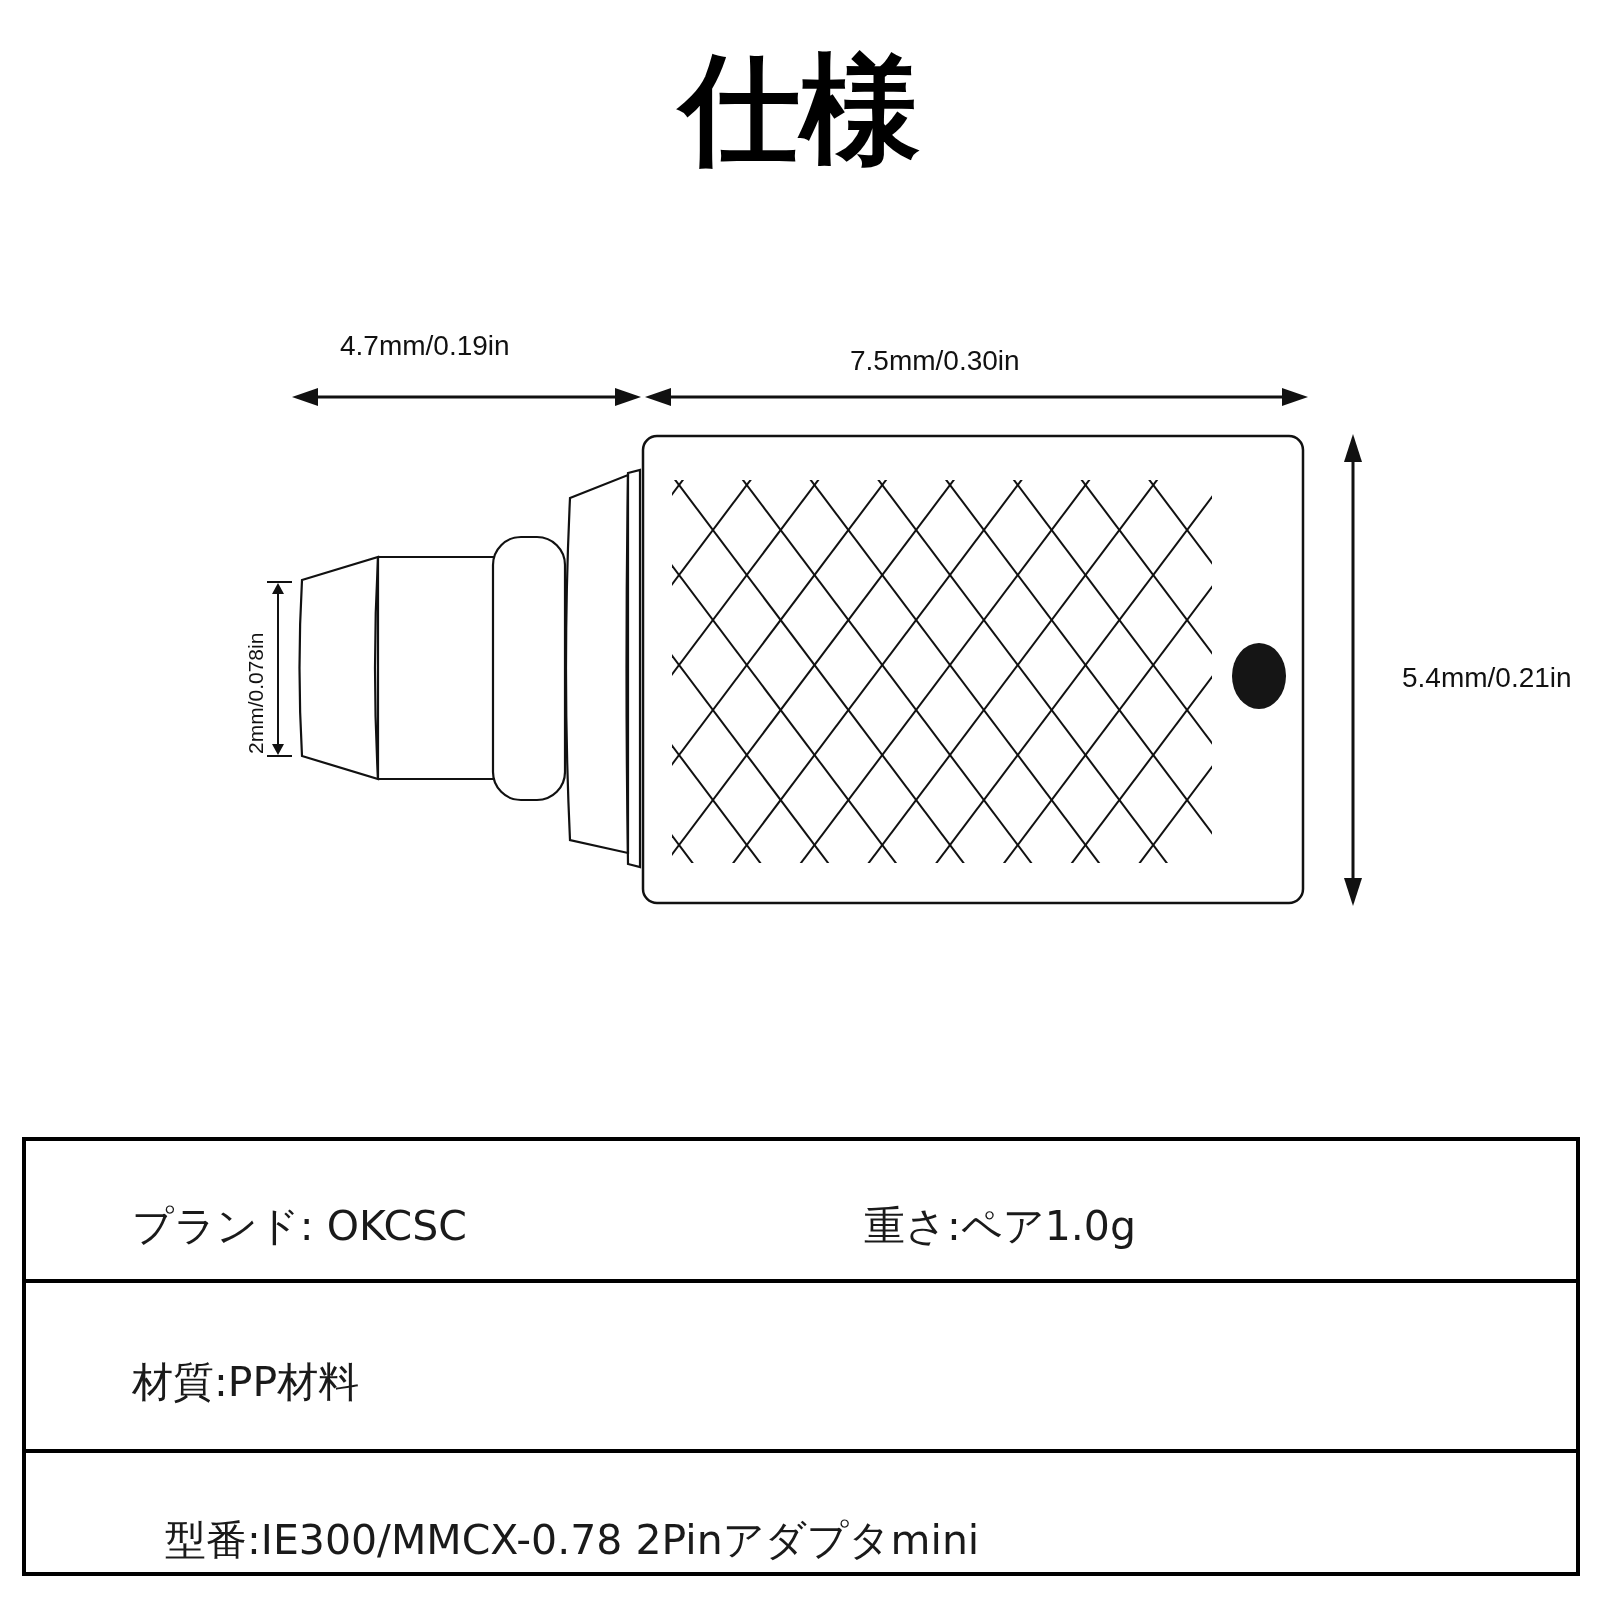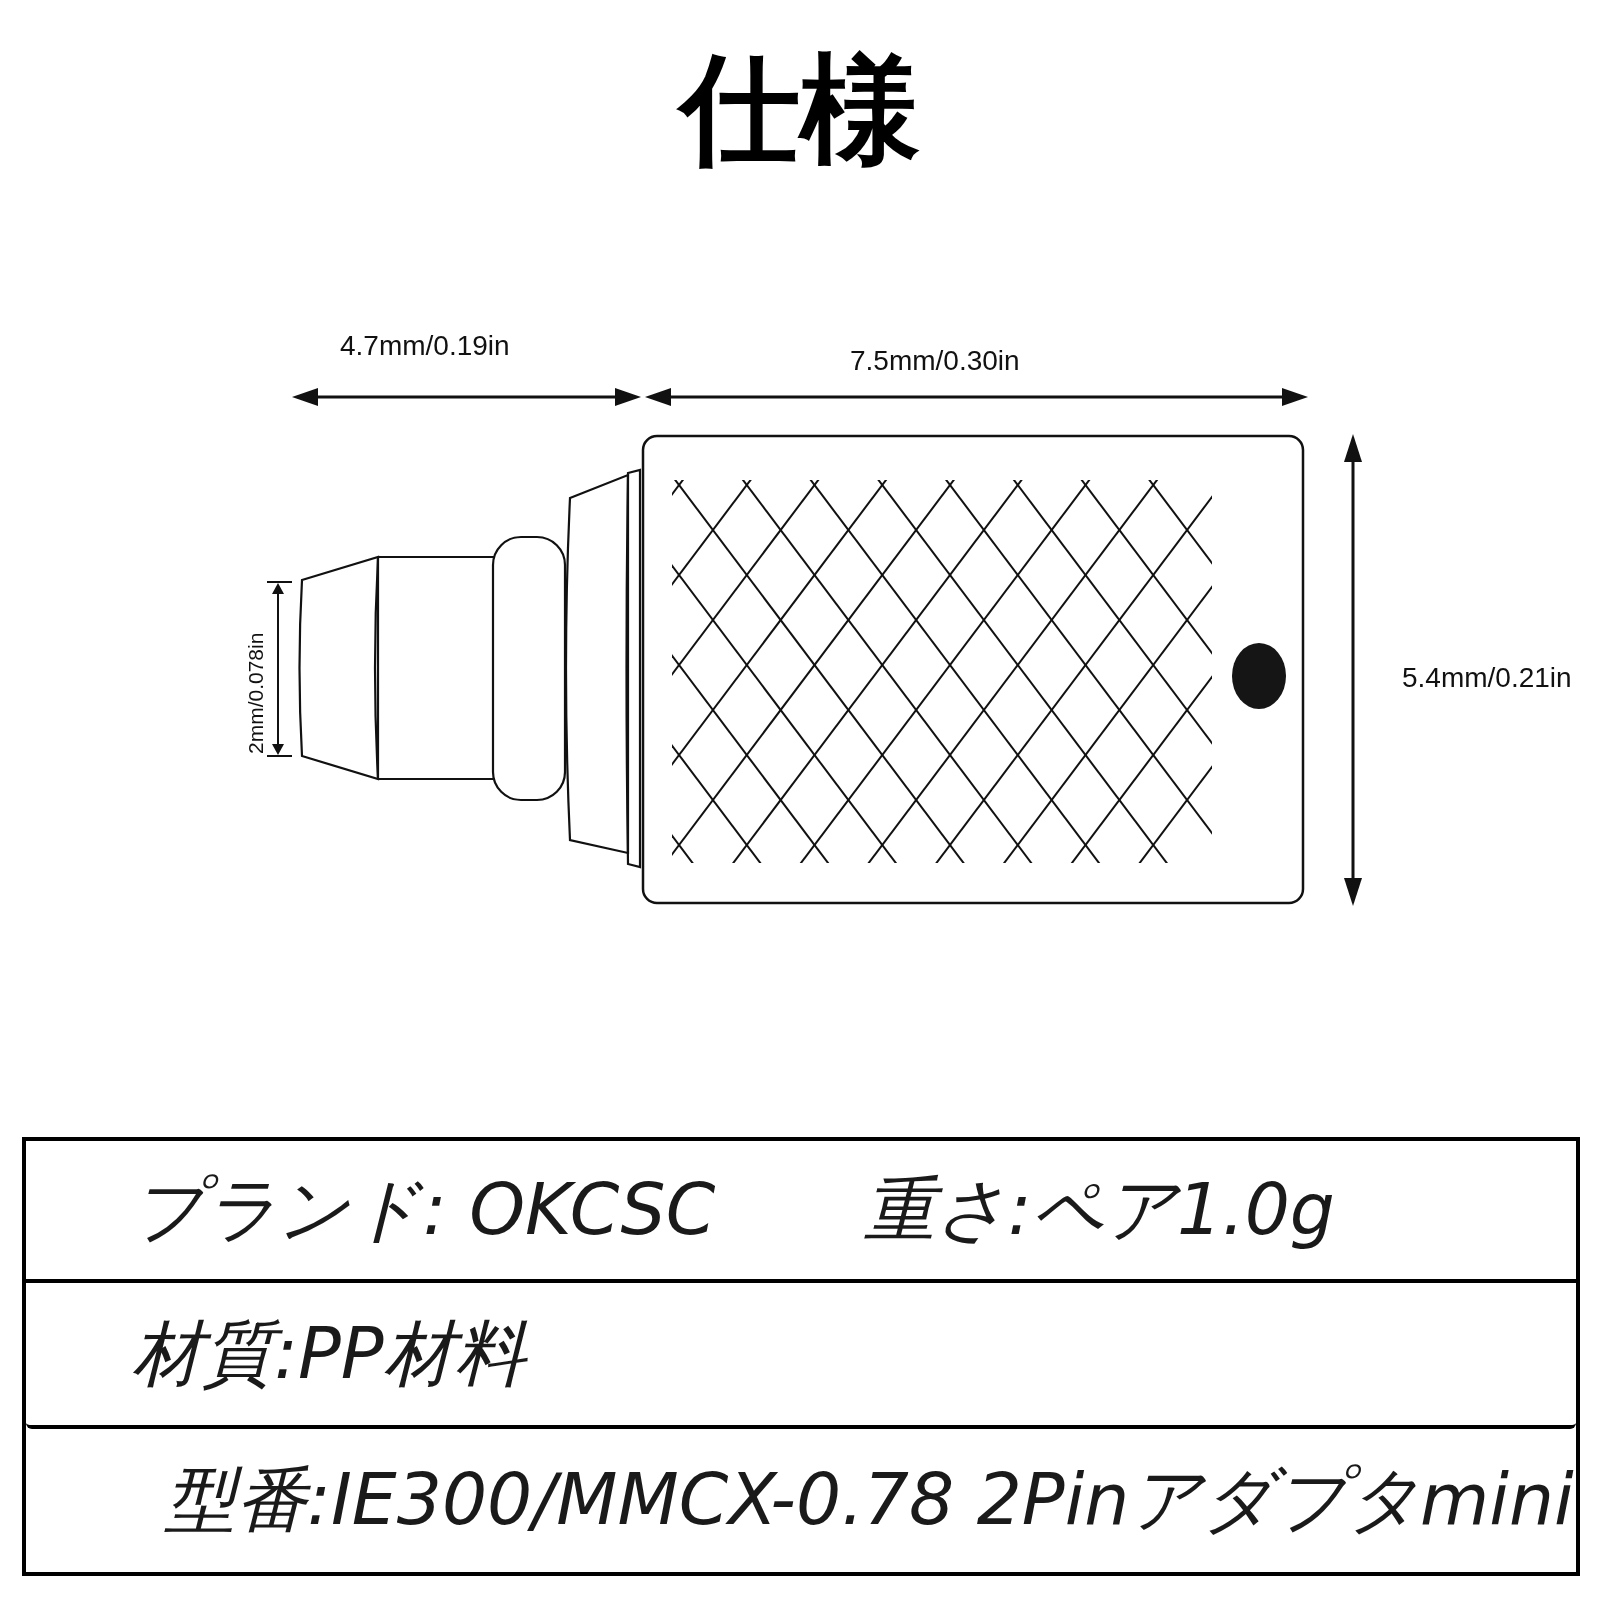--- a/index.html
+++ b/index.html
@@ -9,25 +9,25 @@
              font-size: 120px; font-weight: bold; line-height: 140px; color: #000; }
     .diagram { position: absolute; left: 0; top: 0; width: 1600px; height: 1000px; }
     .dim-label { position: absolute; font-family: "Liberation Sans", sans-serif; font-size: 28px;
                  color: #111; white-space: nowrap; }
     .dim-label.v { font-size: 21px; transform-origin: left top; transform: rotate(-90deg); }
     .spec-table { position: absolute; left: 22px; top: 1137px; width: 1550px; height: 431px;
                   border: 4px solid #000; box-sizing: content-box; }
     .spec-row { position: relative; box-sizing: border-box; border-bottom: 4px solid #000; }
     .spec-row:last-child { border-bottom: none; margin-left: 33px; }
     .spec-row.r1 { height: 142px; }
-    .spec-row.r2 { height: 146px; border-radius: 6px; }
+    .spec-row.r2 { height: 170px; }
     .spec-row.r3 { height: 143px; }
-    .cell { position: absolute; top: 0; height: 100%; display: flex; align-items: center;
-            font-family: "DejaVu Sans", "Liberation Sans", sans-serif; font-size: 71px; color: #1a1a1a;
-            white-space: nowrap; font-style: italic; }
+    .cell { position: absolute; top: 16px; height: 100%; display: flex; align-items: center;
+            font-family: "DejaVu Sans", "Liberation Sans", sans-serif; font-size: 41px; color: #1a1a1a;
+            white-space: nowrap; }
     .cell.left { left: 106px; }
     .cell.right { left: 838px; }
   </style>
 </head>
 <body>
 
 <div class="title">仕様</div>
 
 <div class="diagram">
   <svg width="1600" height="1000" viewBox="0 0 1600 1000" xmlns="http://www.w3.org/2000/svg">

